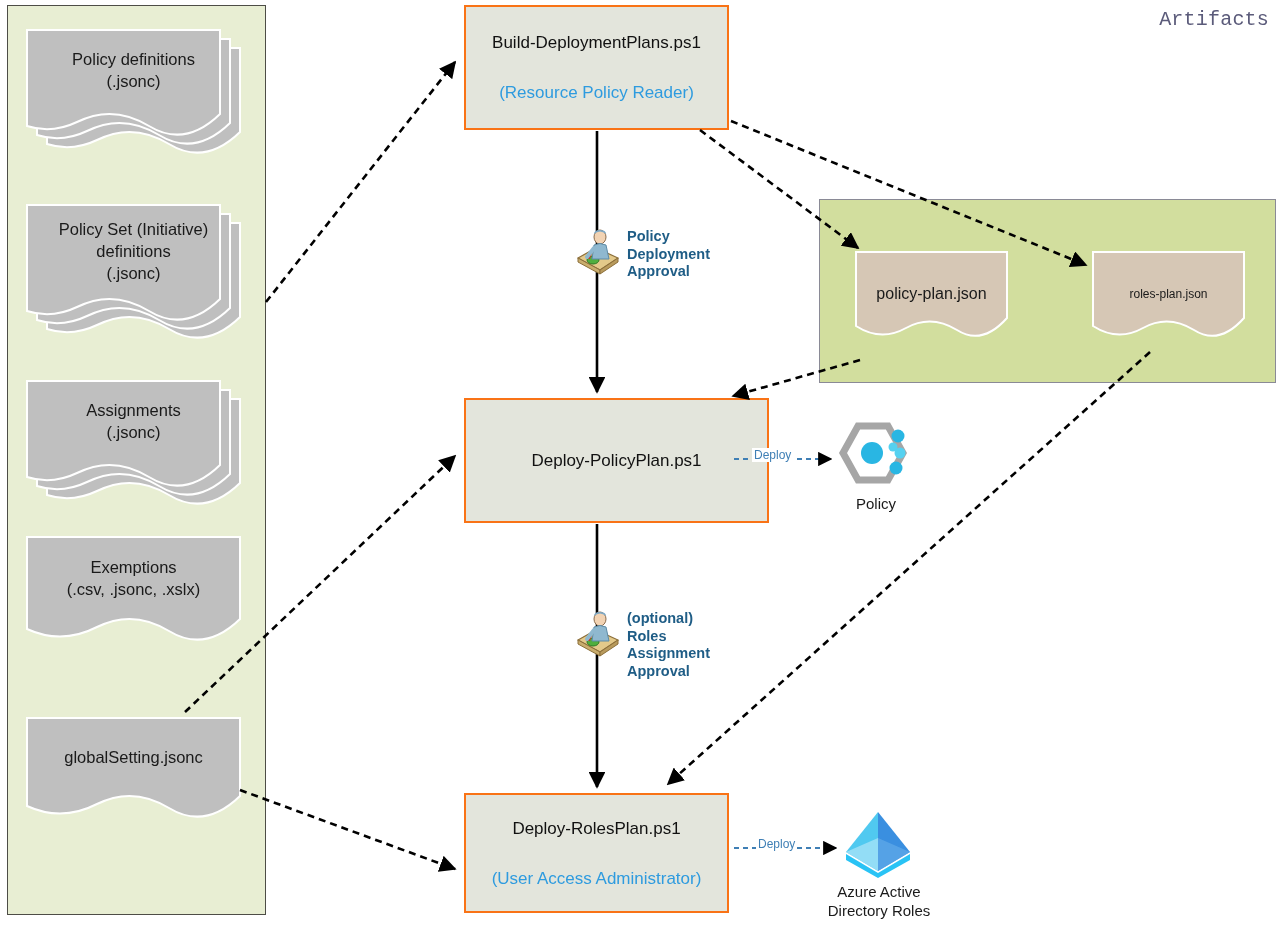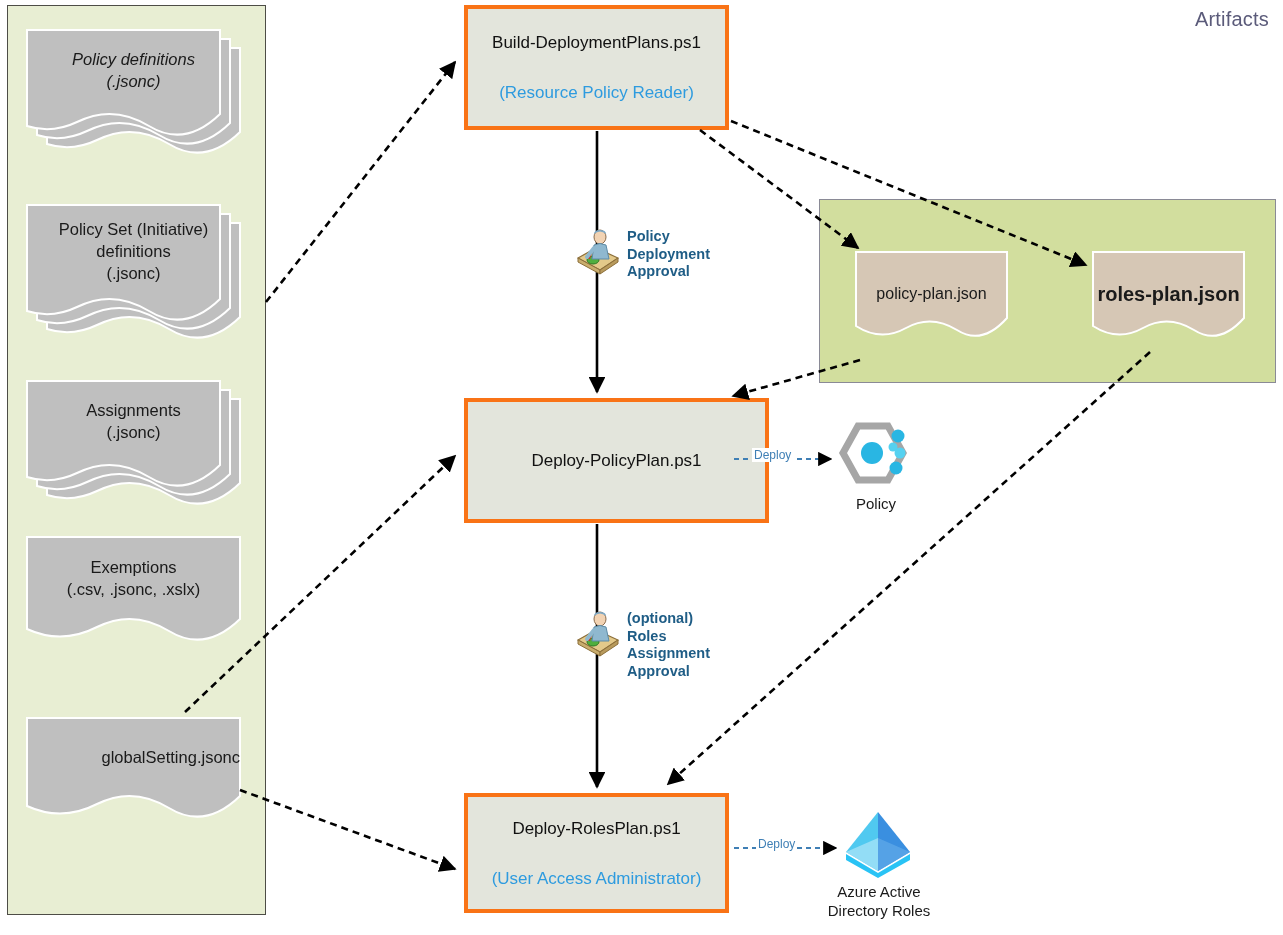--- a/index.html
+++ b/index.html
@@ -6,32 +6,32 @@
   body{width:1283px;height:935px;position:relative;overflow:hidden;
        font-family:"Liberation Sans","DejaVu Sans",sans-serif;}
   .abs{position:absolute;}
 
   
   .panel{position:absolute;box-sizing:border-box;}
   #definitions-panel{left:7px;top:5px;width:259px;height:910px;
       background:#e8eed3;border:1.5px solid #4d4d46;}
   #artifacts-panel{left:819px;top:199px;width:457px;height:184px;
       background:#d2de9e;border:1.5px solid #8a8a96;}
-  .panel-title{position:absolute;color:#5b5b7a;font-size:20px;letter-spacing:.2px;}
+  .panel-title{position:absolute;color:#5b5b7a;font-size:20px;letter-spacing:.2px;font-family:Liberation Mono, monospace;}
   #definitions-title{left:0;right:0;bottom:22px;text-align:center;}
   #artifacts-title{right:14px;top:8px;}
 
   
   .doc{position:absolute;}
   .doc .lbl{position:absolute;left:0;right:0;text-align:center;
       color:#1a1a1a;font-size:16.5px;line-height:22px;z-index:4;pointer-events:none;}
   .doc svg{position:absolute;left:0;top:0;overflow:visible;}
 
   
-  .proc{position:absolute;background:#e3e5dc;border:4px solid #f97316;
+  .proc{position:absolute;background:#e3e5dc;border:2px solid #f97316;
       box-sizing:border-box;display:flex;flex-direction:column;
       align-items:center;justify-content:center;}
   .proc .t1{color:#111111;font-size:17px;line-height:23px;}
   .proc .t2{color:#2e9bdf;font-size:17px;line-height:23px;margin-top:27px;}
 
   
   .approval{position:absolute;display:flex;align-items:flex-start;gap:7px;}
   .approval .txt{color:#1f5d86;font-size:14.5px;font-weight:bold;line-height:17.5px;}
 
   
@@ -50,21 +50,21 @@
 
 <div class="panel-title" id="definitions-title">Definitions</div>
 <div class="panel-title" id="artifacts-title">Artifacts</div>
 
 <div class="doc" style="left:27px;top:20px;width:213px;height:140px;">
   <svg width="213" height="140" viewBox="0 0 213 140">
     <path d="M20 28 H213 V112 Q178 146 142 124 Q106 102 70 120 Q45 132 20 124 Z" fill="#bfbfbf" stroke="#ffffff" stroke-width="2"></path>
     <path d="M10 19 H203 V103 Q168 137 132 115 Q96 93 60 111 Q35 123 10 115 Z" fill="#bfbfbf" stroke="#ffffff" stroke-width="2"></path>
     <path d="M0 10 H193 V94 Q158 128 122 106 Q86 84 50 102 Q25 114 0 106 Z" fill="#bfbfbf" stroke="#ffffff" stroke-width="2"></path>
   </svg>
-  <div class="lbl" style="top:28px;font-style:italic;">
+  <div class="lbl" style="top:28px;">
     <span>Policy definitions</span><br>
     <span>(.jsonc)</span>
   </div>
 </div>
 
 <div class="doc" style="left:27px;top:195px;width:213px;height:150px;">
   <svg width="213" height="150" viewBox="0 0 213 150">
     <path d="M20 28 H213 V122 Q178 156 142 134 Q106 112 70 130 Q45 142 20 134 Z" fill="#bfbfbf" stroke="#ffffff" stroke-width="2"></path>
     <path d="M10 19 H203 V113 Q168 147 132 125 Q96 103 60 121 Q35 133 10 125 Z" fill="#bfbfbf" stroke="#ffffff" stroke-width="2"></path>
     <path d="M0 10 H193 V104 Q158 138 122 116 Q86 94 50 112 Q25 124 0 116 Z" fill="#bfbfbf" stroke="#ffffff" stroke-width="2"></path>
@@ -95,39 +95,39 @@
   <div class="lbl" style="top:19px;">
     <span>Exemptions</span><br>
     <span>(.csv, .jsonc, .xslx)</span>
   </div>
 </div>
 
 <div class="doc" style="left:27px;top:718px;width:213px;height:105px;">
   <svg width="213" height="105" viewBox="0 0 213 105">
     <path d="M0 0 H213 V78 Q178 112 142 90 Q106 68 70 86 Q35 104 0 88 Z" fill="#bfbfbf" stroke="#ffffff" stroke-width="2"></path>
   </svg>
-  <div class="lbl" style="top:28px;text-align:right;">
+  <div class="lbl" style="top:28px;">
     <span>globalSetting.jsonc</span>
   </div>
 </div>
 
 <div class="doc" style="left:856px;top:252px;width:151px;height:92px;text-decoration:underline;">
   <svg width="151" height="92" viewBox="0 0 151 92">
     <path d="M0 0 H151 V66 Q126 94 101 78 Q75 62 50 76 Q25 90 0 74 Z" fill="#d6c7b5" stroke="#ffffff" stroke-width="2"></path>
   </svg>
   <div class="lbl" style="top:31px;font-size:16px;">
     <span>policy-plan.json</span>
   </div>
 </div>
 
 <div class="doc" style="left:1093px;top:252px;width:151px;height:92px;">
   <svg width="151" height="92" viewBox="0 0 151 92">
     <path d="M0 0 H151 V66 Q126 94 101 78 Q75 62 50 76 Q25 90 0 74 Z" fill="#d6c7b5" stroke="#ffffff" stroke-width="2"></path>
   </svg>
-  <div class="lbl" style="top:31px;font-size:20px;font-weight:bold;">
+  <div class="lbl" style="top:31px;font-size:12px;">
     <span>roles-plan.json</span>
   </div>
 </div>
 
 <div class="proc" style="left:464px;top:5px;width:265px;height:125px;">
   <div class="t1">Build-DeploymentPlans.ps1</div>
   <div class="t2">(Resource Policy Reader)</div>
 </div>
 
 <div class="proc" style="left:464px;top:398px;width:305px;height:125px;">

